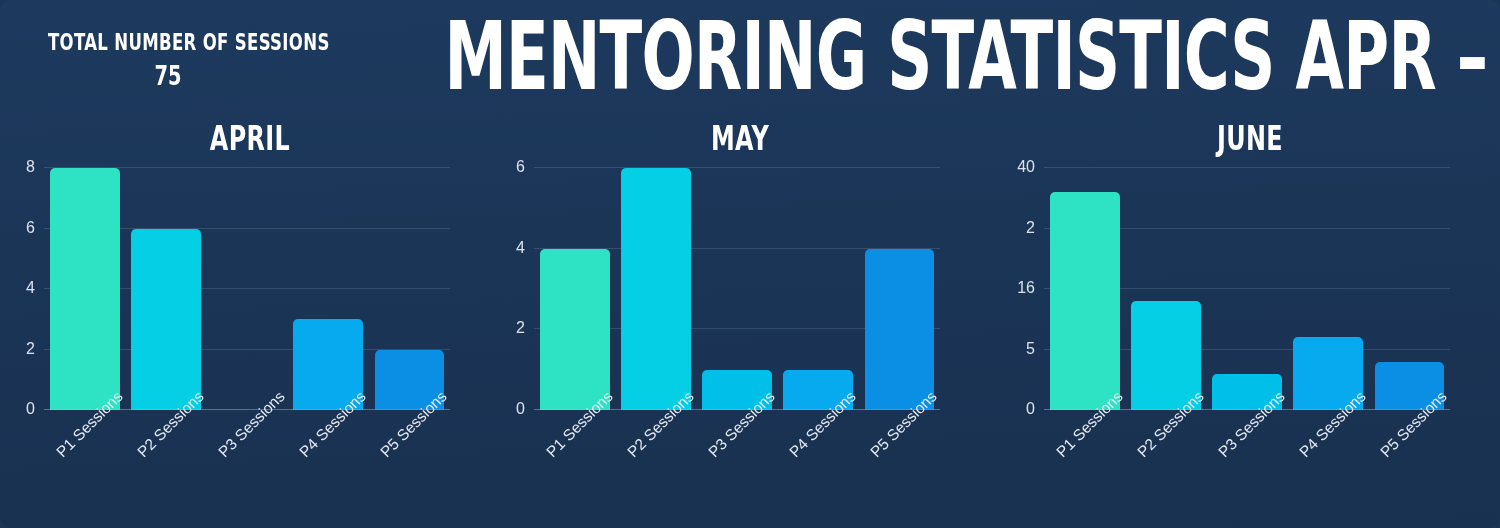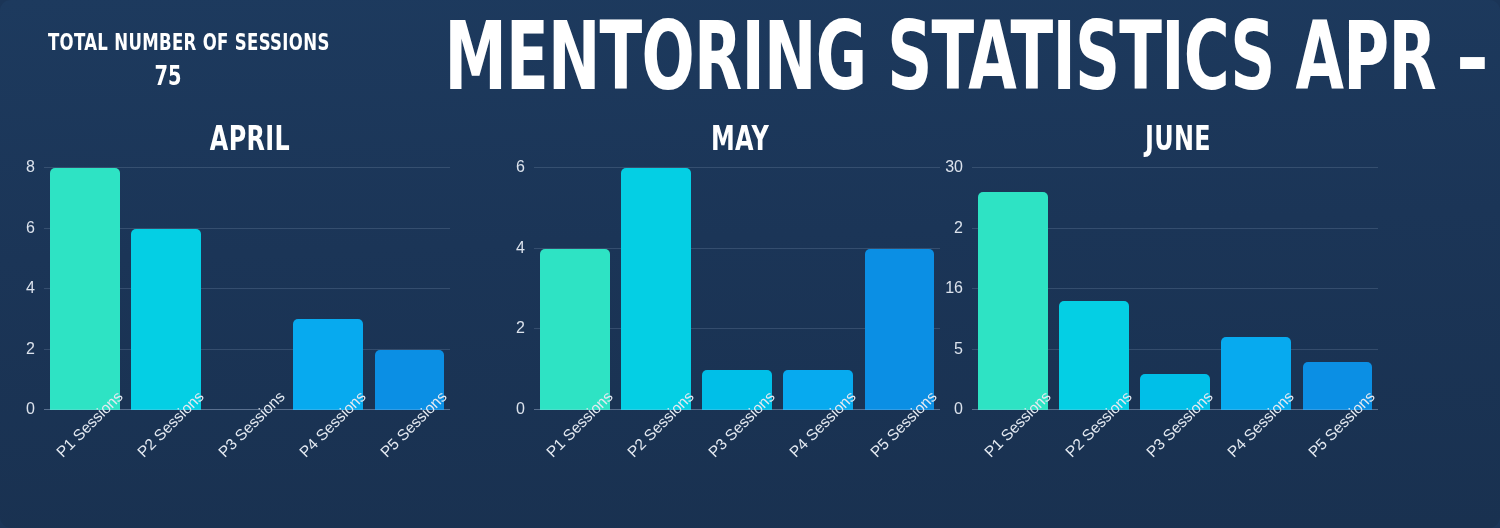--- a/index.html
+++ b/index.html
@@ -43,21 +43,21 @@
     font-weight:bold; font-size:94px; line-height:1.0;
     letter-spacing:-1px;
     transform:scaleX(.74); transform-origin:50% 50%;
   }
 
   
   .panels { position:absolute; left:0; top:118px; width:1307px; height:410px; }
   .panel { position:absolute; top:0; width:500px; height:410px; }
   .panel.p0 { left:0; }
   .panel.p1 { left:490px; }
-  .panel.p2 { left:928px; }
+  .panel.p2 { left:1000px; }
 
   .panel-title {
     position:absolute; top:0; left:0; width:500px;
     text-align:center; color:#fff;
     font-family:"DejaVu Sans Condensed","Liberation Sans Narrow","Liberation Sans",sans-serif;
     font-weight:bold; font-size:34px; letter-spacing:.5px;
     transform:scaleX(.78); transform-origin:50% 50%;
   }
 
   .plot {
@@ -244,21 +244,21 @@
             <div class="gridline" style="bottom: 25%;">
               <span class="ytick">5</span>
             </div>
             <div class="gridline" style="bottom: 50%;">
               <span class="ytick">16</span>
             </div>
             <div class="gridline" style="bottom: 75%;">
               <span class="ytick">2</span>
             </div>
             <div class="gridline" style="bottom: 100%;">
-              <span class="ytick">30</span>
+              <span class="ytick">40</span>
             </div>
           </div>
         <div class="bars">
             <div class="bar-slot">
               <div class="bar" title="P1 Sessions: 18" style="height: 90%; background: rgb(46, 227, 196);"></div>
             </div>
             <div class="bar-slot">
               <div class="bar" title="P2 Sessions: 9" style="height: 45%; background: rgb(4, 207, 228);"></div>
             </div>
             <div class="bar-slot">

